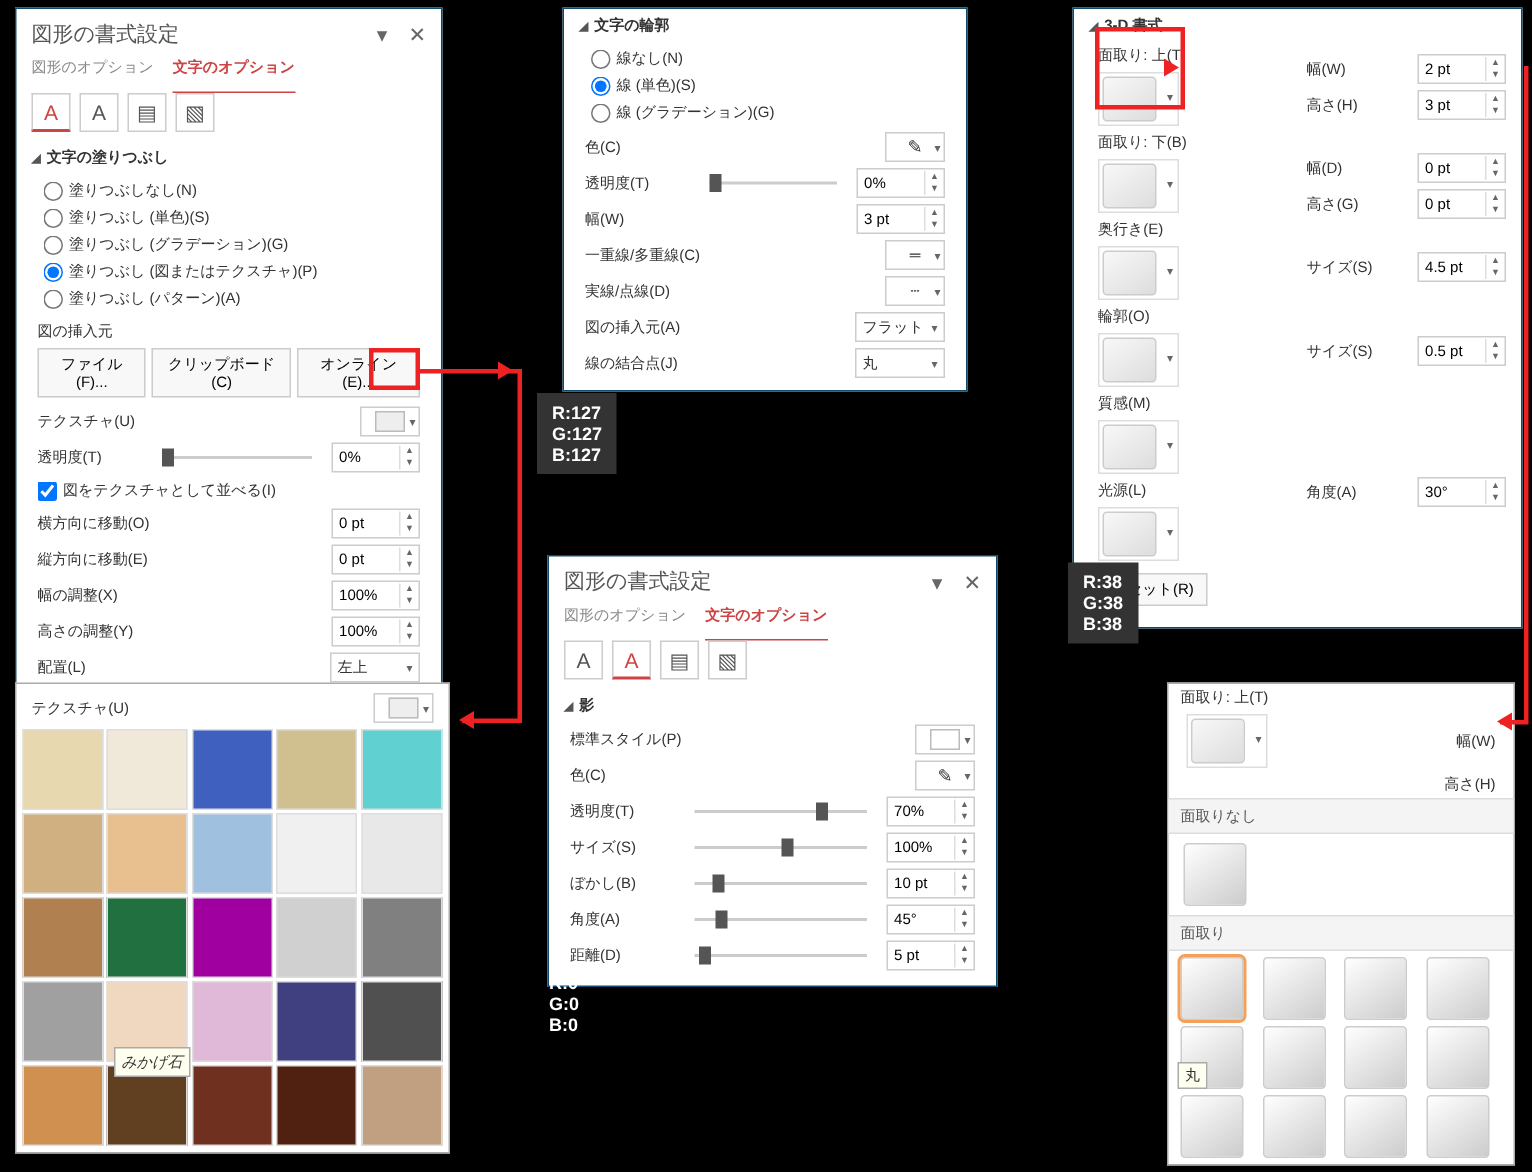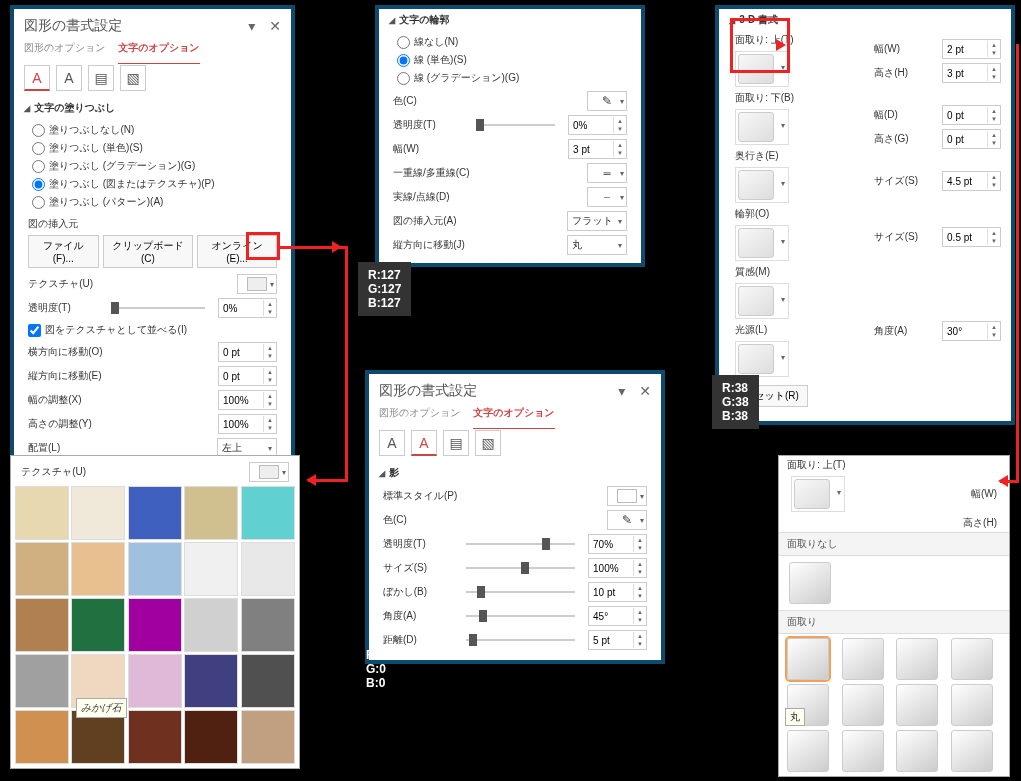--- a/index.html
+++ b/index.html
@@ -1,17 +1,17 @@
 <!DOCTYPE html>
 <html><head>
 <meta charset="utf-8">
 <style>
   * { box-sizing: border-box; margin: 0; padding: 0; }
   body { background: #000; font-family: "Meiryo UI", "Yu Gothic UI", sans-serif; font-size: 11px; color: #333; width: 1021px; height: 781px; position: relative; }
-  .panel { background: #fff; border: 4px solid #0c4a6e; position: absolute; }
+  .panel { background: #fff; border: 1px solid #0c4a6e; position: absolute; }
   .panel-title { font-size: 14px; color: #555; padding: 8px 10px 4px; display: flex; align-items: center; justify-content: space-between; }
   .panel-title .close-row { display: flex; gap: 14px; color: #666; }
   .subtabs { padding: 2px 10px 6px; font-size: 10px; }
   .subtabs span { margin-right: 10px; color: #888; }
   .subtabs .active { color: #c44; font-weight: bold; border-bottom: 1px solid #c44; padding-bottom: 10px; }
   .icon-row { padding: 4px 10px 6px; display: flex; gap: 6px; }
   .icon-btn { width: 26px; height: 26px; border: 1px solid #ccc; display: flex; align-items: center; justify-content: center; font-size: 14px; color: #555; }
   .icon-btn.red { color: #c44; border-bottom: 2px solid #c44; }
   .section-header { padding: 4px 10px; font-size: 10px; font-weight: bold; display: flex; align-items: center; gap: 4px; }
   .section-header::before { content: "◢"; font-size: 8px; color: #555; }
@@ -225,21 +225,21 @@
       <label>実線/点線(D)</label>
       <div class="colorbtn">
         <span style="font-size:10px;">┄</span>
       </div>
     </div>
   <div class="row">
       <label>図の挿入元(A)</label>
       <div class="dropdown">フラット</div>
     </div>
   <div class="row">
-      <label>縦方向に移動(J)</label>
+      <label>線の結合点(J)</label>
       <div class="dropdown">丸</div>
     </div>
 </div>
 
 <div class="panel" style="left:715px; top:5px; width:300px; padding-bottom:8px;">
   <div class="section-header">3-D 書式</div>
   <div style="display:flex;">
     <div style="flex:0 0 145px; padding:0 2px;">
       <div style="padding:2px 14px;font-size:10px;">面取り: 上(T)</div>
       <div style="padding:2px 14px;"><div class="bevel-wrap">

